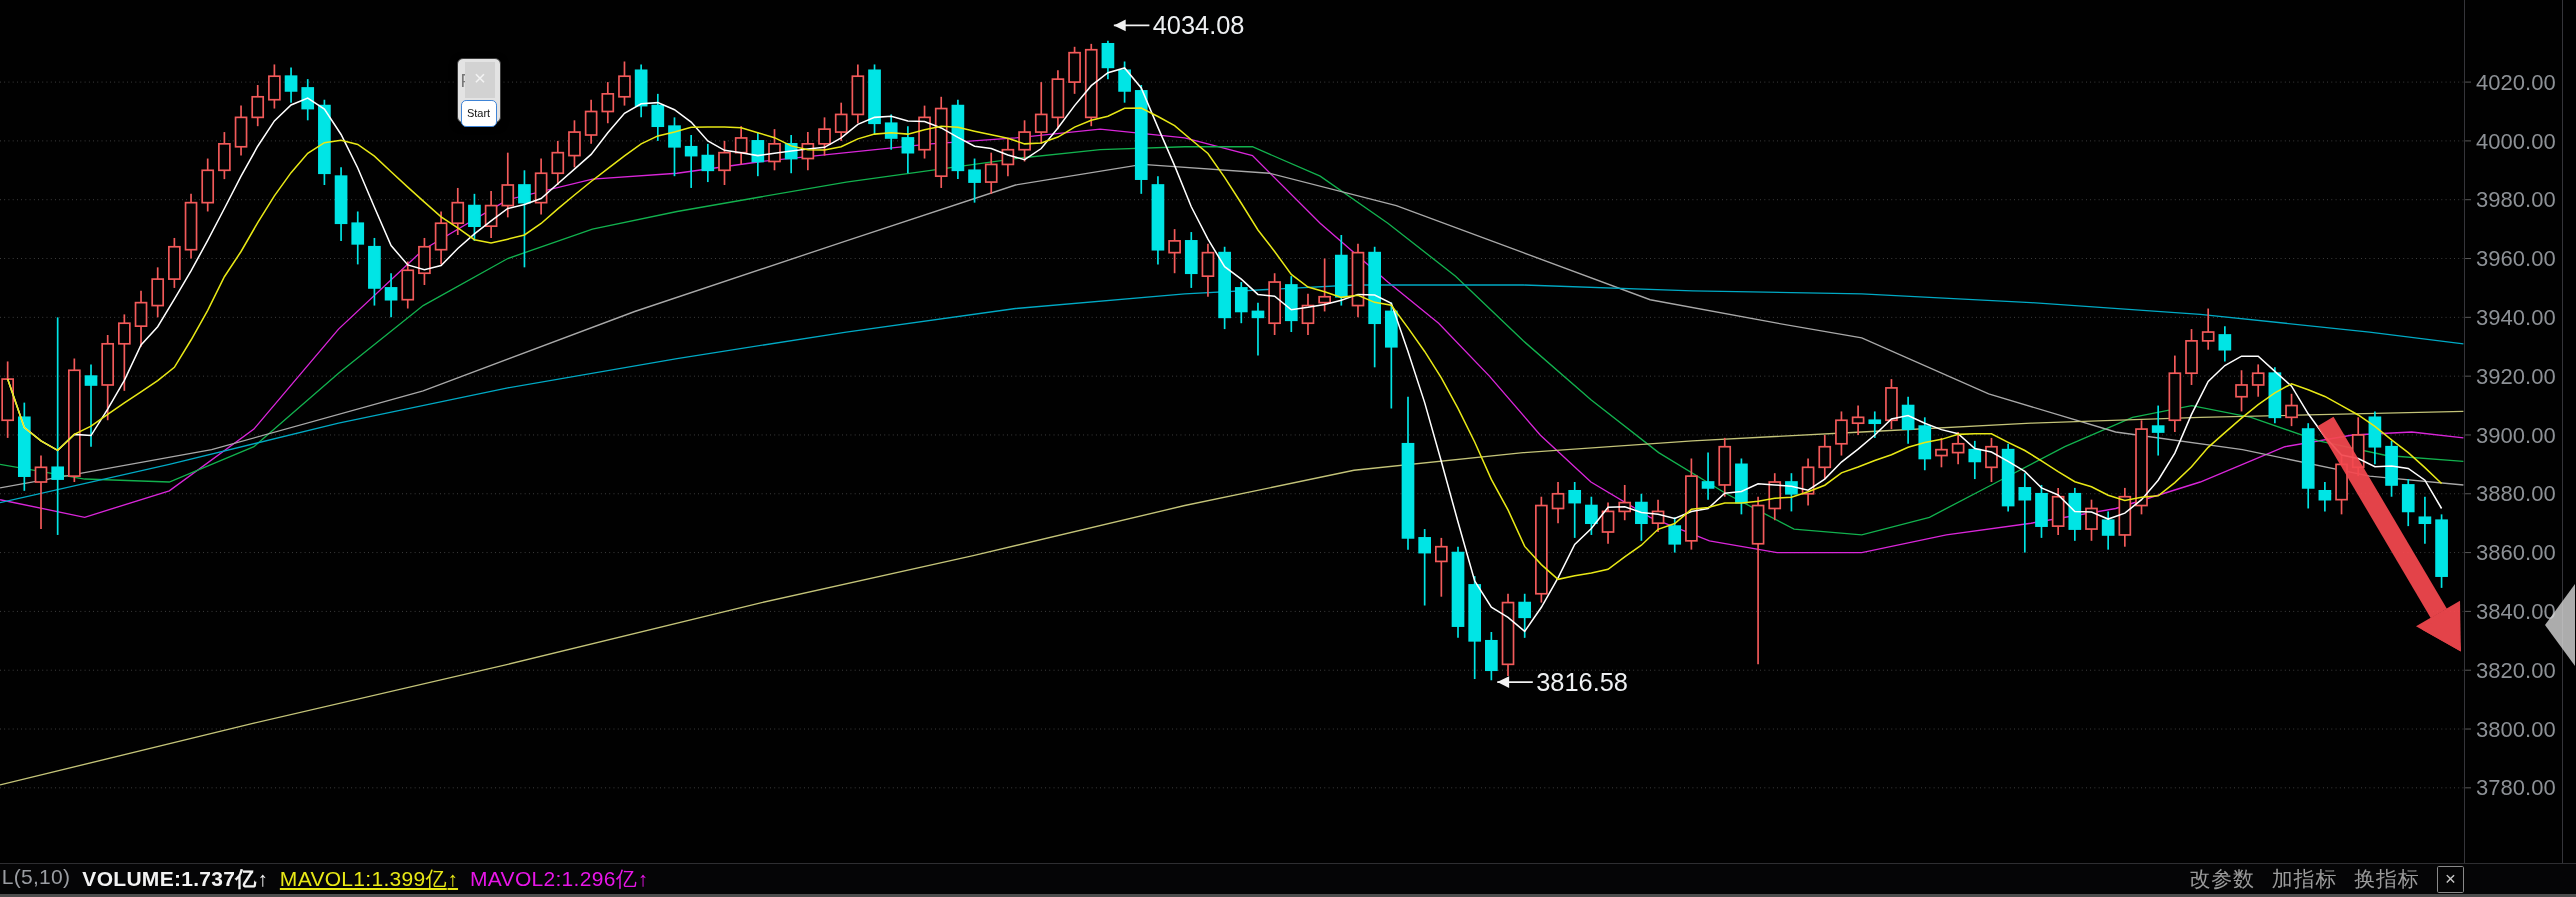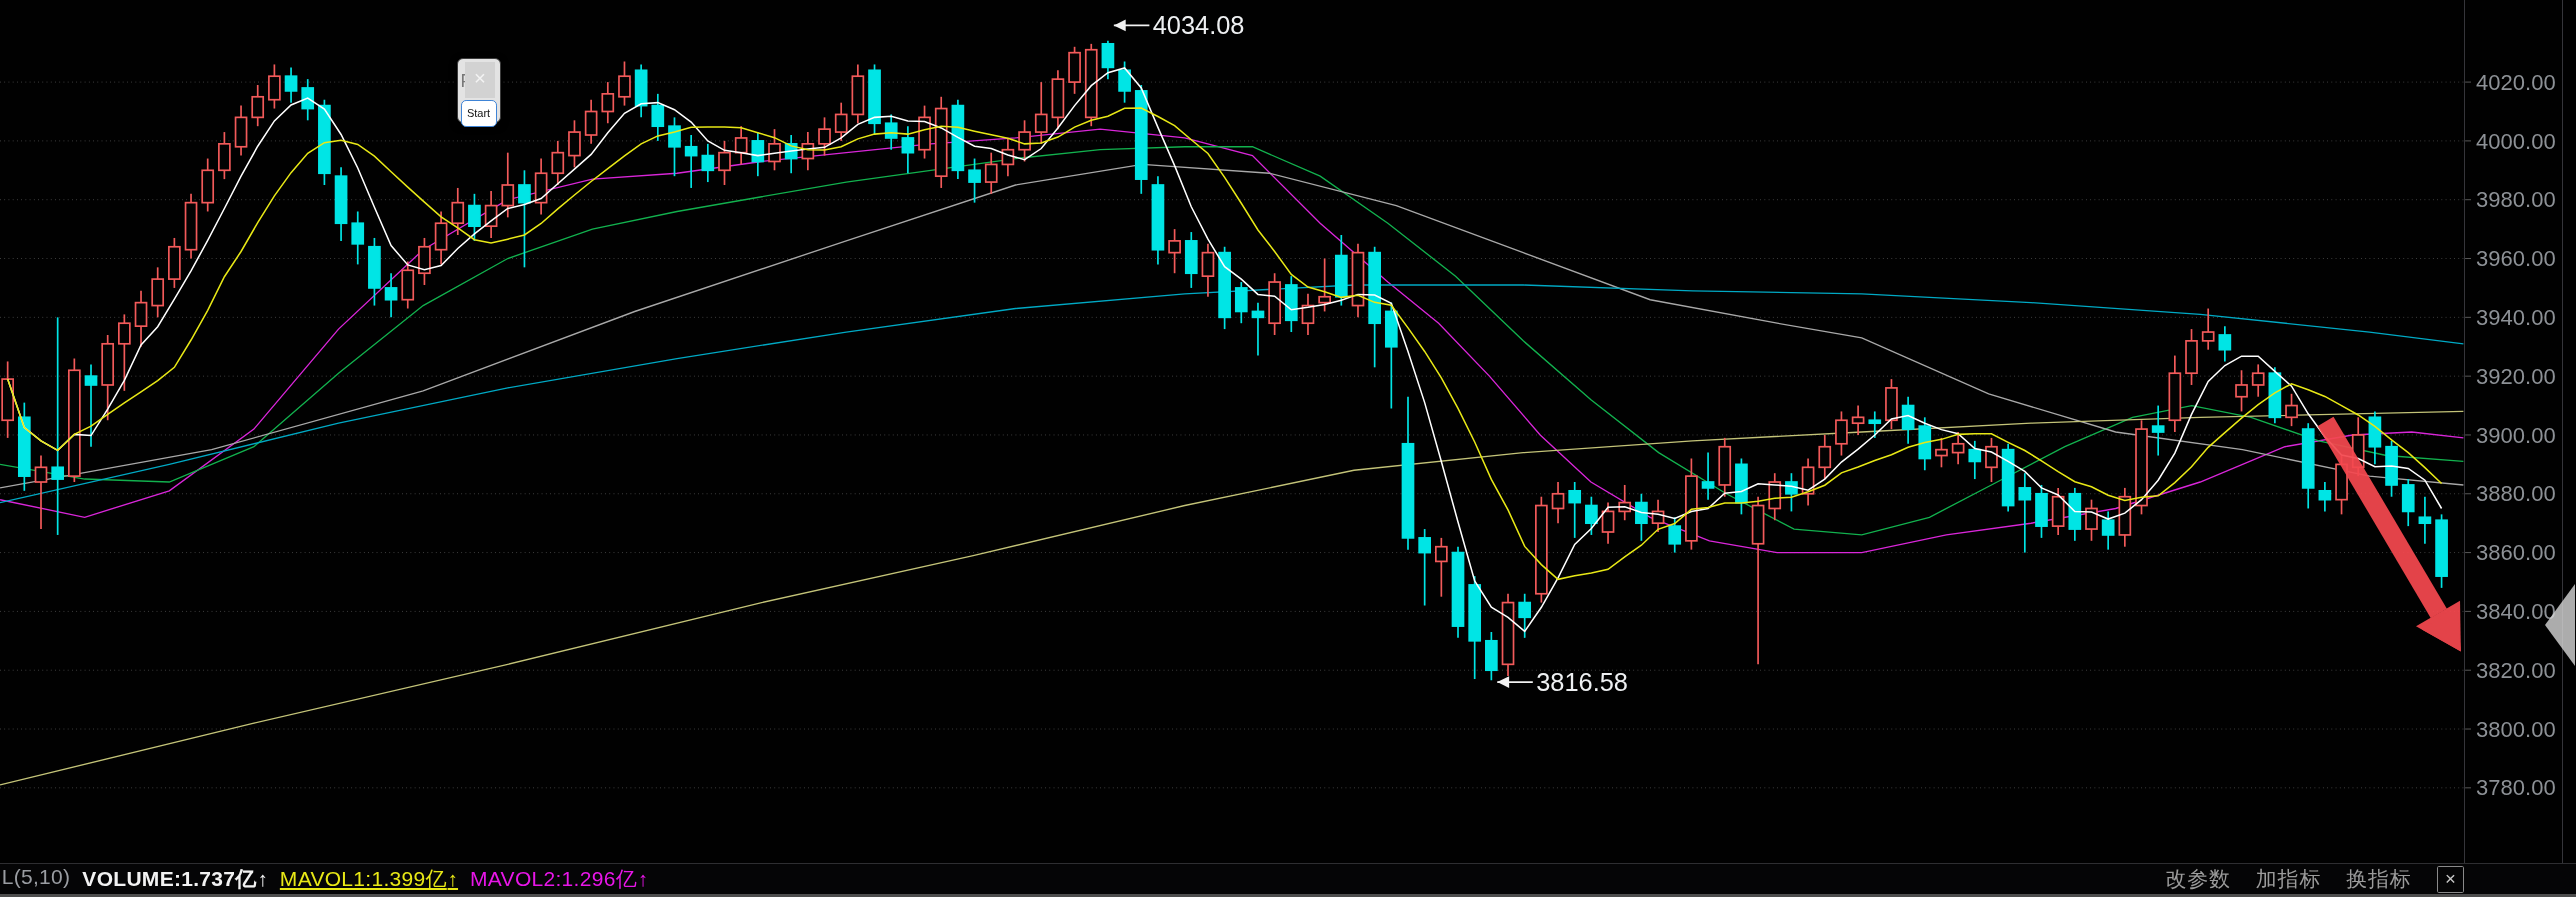--- a/index.html
+++ b/index.html
@@ -8,21 +8,21 @@
   .chart-svg{position:absolute;left:0;top:0;}
   
   .vline{position:absolute;top:0;width:0.8px;height:894px;background:#35353a;}
   
   .bottom-bar{position:absolute;left:0;top:863px;width:2576px;height:30.5px;
               border-top:0.8px solid #2e2e31;background:#050506;display:flex;align-items:center;}
   .bar-left{display:flex;align-items:flex-start;padding-left:1.7px;white-space:nowrap;}
   .bar-left .seg{font-size:21px;margin-right:12px;letter-spacing:0.3px;}
   .bar-left .param{color:#9a9da2;}
   .up-arrow{font-size:20.3px;margin-left:0.8px;}
-  .bar-right{position:absolute;right:112px;display:flex;align-items:center;gap:25px;}
+  .bar-right{position:absolute;right:112px;display:flex;align-items:center;gap:17px;}
   .bar-action{color:#9b9b9b;font-size:21px;letter-spacing:0.8px;cursor:default;}
   .bar-close{width:25.4px;height:25.4px;border:0.8px solid #8a8a8a;border-radius:1.7px;color:#c8c8c8;
              font-size:18.6px;line-height:24px;text-align:center;}
   .bottom-strip{position:absolute;left:0;top:894px;width:2576px;height:3.4px;background:#4d4d4d;}
   
   .popup{position:absolute;width:42px;height:63px;background:#e3e3e3;border:0.8px solid #3c3c3c;
          border-radius:6px;box-shadow:0 2.5px 7.6px rgba(0,0,0,.75);z-index:20;}
   .popup-letter{position:absolute;left:2.5px;top:12px;color:#777;font-size:18px;}
   .popup-thumb{position:absolute;left:6.8px;top:2.5px;width:30.5px;height:36px;background:#d2d2d2;}
   .popup-thumb span{position:absolute;left:0;top:5.1px;width:100%;text-align:center;

